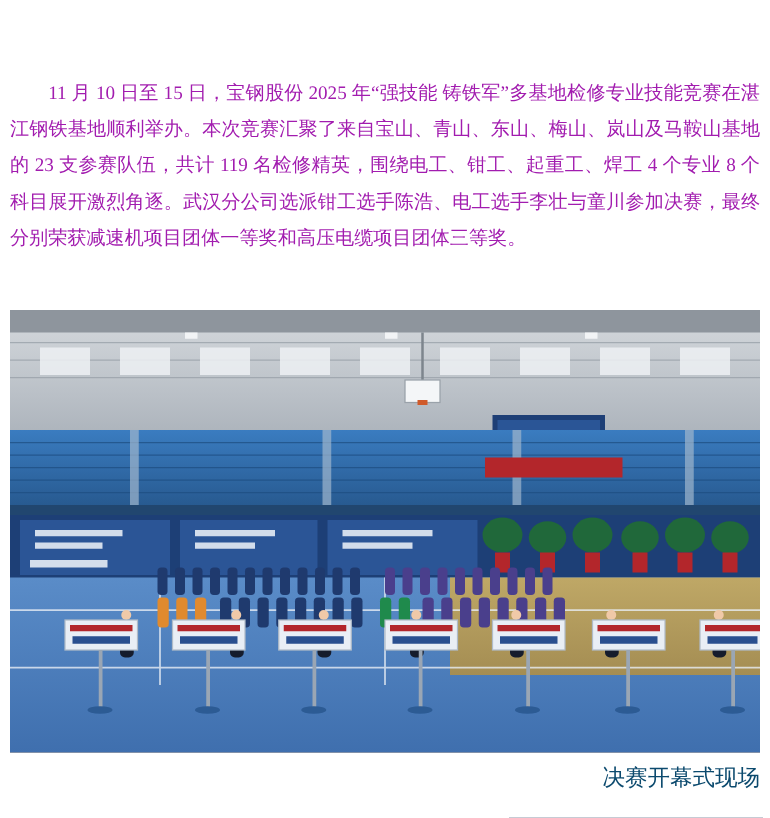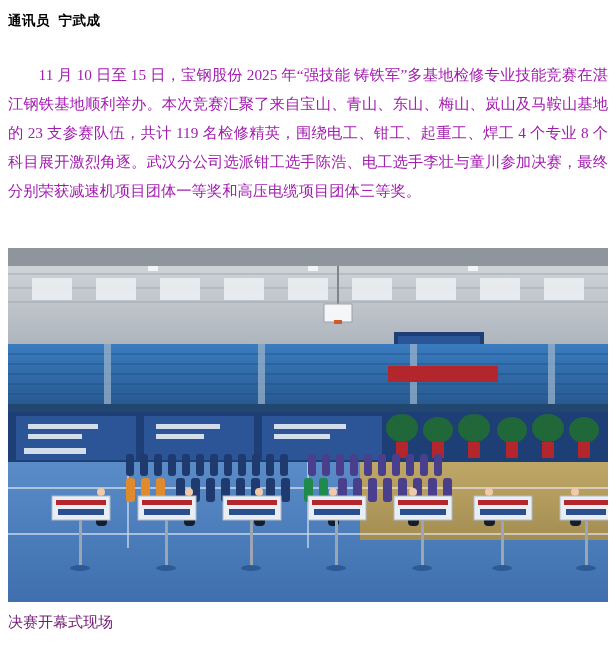--- a/index.html
+++ b/index.html
@@ -52,32 +52,31 @@
     height: 354px;
     overflow: hidden;
     background: #1b2f52;
   }
   .figure svg { display: block; }
   .caption {
     position: absolute;
     left: 8px;
     top: 610px;
     width: 600px;
-    text-align: left;
-    font-size: 15px;
+    text-align: right;
+    font-size: 18px;
     line-height: 24px;
-    color: #701a75;
+    color: #0c4a6e;
   }
 </style>
 </head>
 <body>
 
 <div class="page">
 
-  <div class="byline">通讯员  宁武成</div>
 
   <div class="body-text">11 月 10 日至 15 日，宝钢股份 2025 年“强技能  铸铁军”多基地检修专业技能竞赛在湛江钢铁基地顺利举办。本次竞赛汇聚了来自宝山、青山、东山、梅山、岚山及马鞍山基地的 23 支参赛队伍，共计 119 名检修精英，围绕电工、钳工、起重工、焊工 4 个专业 8 个科目展开激烈角逐。武汉分公司选派钳工选手陈浩、电工选手李壮与童川参加决赛，最终分别荣获减速机项目团体一等奖和高压电缆项目团体三等奖。</div>
 
   <div class="figure">
     <svg width="600" height="354" viewBox="0 0 600 354" xmlns="http://www.w3.org/2000/svg">
       <defs>
         <linearGradient id="wallg" x1="0" y1="0" x2="0" y2="1">
           <stop offset="0%" stop-color="#d6dade"></stop>
           <stop offset="100%" stop-color="#aeb5bd"></stop>
         </linearGradient>

